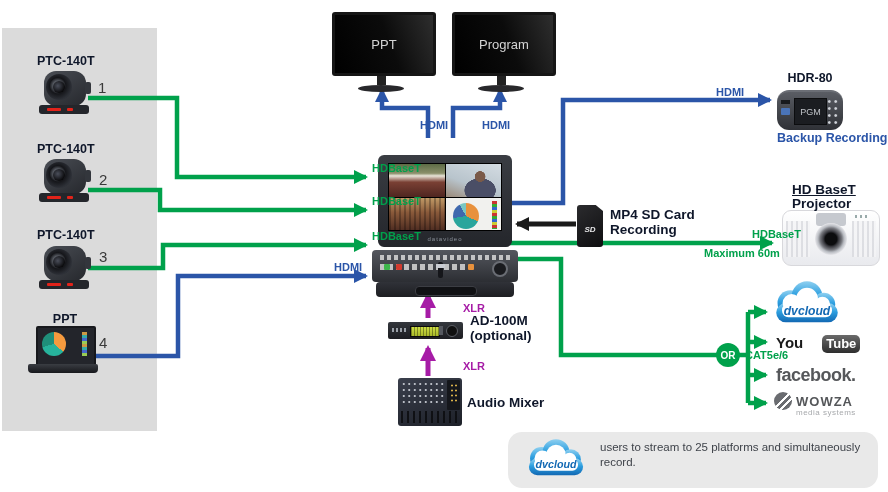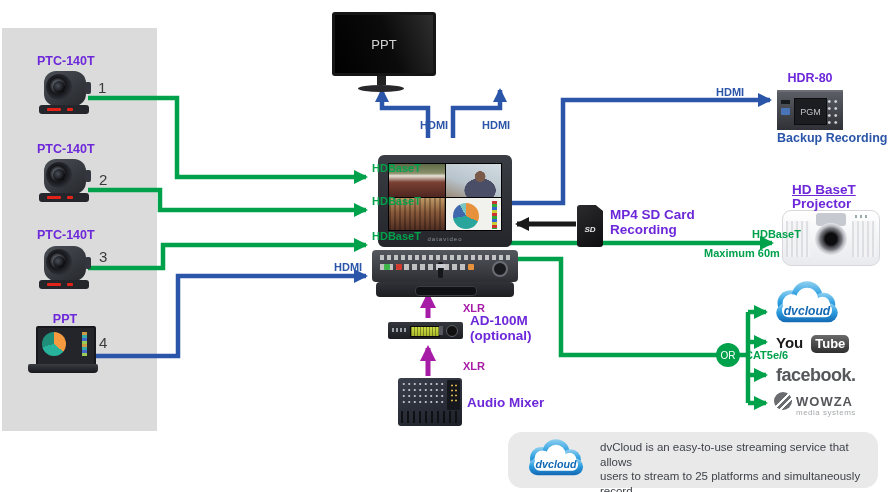--- a/index.html
+++ b/index.html
@@ -1,20 +1,20 @@
 <!DOCTYPE html>
 <html><head>
 <meta charset="utf-8">
 <style>
   html,body{margin:0;padding:0;background:#fff;}
   .canvas{position:relative;width:888px;height:492px;background:#fff;overflow:hidden;
           font-family:"Liberation Sans",sans-serif;}
   .abs{position:absolute;}
   
-  .lbl{font-weight:700;color:#6d28d9;font-size:12.5px;line-height:14px;white-space:nowrap;}
+  .lbl{font-weight:700;color:#0f172a;font-size:12.5px;line-height:14px;white-space:nowrap;}
   .cable{font-size:11px;font-weight:600;white-space:nowrap;margin-left:22px;}
   .g{color:#00A14B;padding-left:48px;} .b{color:#2B55A8;} .p{color:#A61CA6;}
   .num{font-size:15px;color:#3a3a3a;}
   
   .panel{left:2px;top:28px;width:155px;height:403px;background:#dbdbdb;}
   
   .camera{width:54px;height:48px;}
   .cam-body{position:absolute;left:7px;top:3px;width:42px;height:35px;background:linear-gradient(145deg,#4a4e55,#26282d);border-radius:12px;}
   .cam-lens{position:absolute;left:9px;top:6px;width:26px;height:26px;border-radius:50%;
             background:radial-gradient(circle at 45% 45%,#6a6f78 0 18%,#15161a 40%,#2e3138 70%,#1a1b1f 100%);}
@@ -61,21 +61,21 @@
            background:repeating-linear-gradient(90deg,#d8d8d8 0 4px,transparent 4px 7px);}
   .sw-row2{position:absolute;left:8px;top:14px;width:86px;height:6px;opacity:.9;
            background:repeating-linear-gradient(90deg,#cfcfcf 0 5px,transparent 5px 8px);}
   .sw-btn{position:absolute;width:6px;height:6px;border-radius:1px;}
   .sw-tbar{position:absolute;left:66px;top:12px;width:5px;height:16px;background:#15161a;border-radius:2px;}
   .sw-tbar::after{content:"";position:absolute;left:-2px;top:2px;width:9px;height:4px;background:#c9ccd2;border-radius:1px;}
   .sw-knob{position:absolute;right:10px;top:11px;width:12px;height:12px;border-radius:50%;background:#1a1b1f;border:2px solid #6a6d74;}
   .sw-case{left:376px;top:282px;width:138px;height:15px;background:linear-gradient(#303238,#1d1e22);border-radius:4px;}
   .sw-handle{position:absolute;left:39px;top:4px;width:60px;height:8px;background:#101114;border-radius:4px;border:1px solid #3c3e44;}
   
-  .rec{left:777px;top:90px;width:66px;height:38px;background:linear-gradient(#5a5d64,#2f3136);border-radius:0;border-top:2px solid #6b6e75;}
+  .rec{left:777px;top:90px;width:66px;height:38px;background:linear-gradient(#5a5d64,#2f3136);border-radius:12px;border-top:2px solid #6b6e75;}
   .rec-screen{position:absolute;left:17px;top:6px;width:31px;height:25px;background:#1b1d21;border:1px solid #0c0d0f;
               display:flex;align-items:center;justify-content:center;color:#c0c3c8;font-size:9px;}
   .rec-btns{position:absolute;right:4px;top:6px;width:13px;height:26px;
             background-image:radial-gradient(#cfd2d8 1.2px,transparent 1.4px);background-size:6.5px 7px;}
   .rec-slot{position:absolute;left:4px;top:8px;width:9px;height:4px;background:#181a1d;}
   .rec-slot2{position:absolute;left:4px;top:16px;width:9px;height:7px;background:#4a74b8;border-radius:1px;}
   
   .proj{left:782px;top:210px;width:96px;height:54px;background:linear-gradient(#ffffff,#e9eaee);border-radius:9px;border:1px solid #d8d8dc;}
   .proj-vent{position:absolute;top:10px;width:24px;height:36px;opacity:.8;
              background:repeating-linear-gradient(90deg,#d8d9de 0 2px,#f4f4f6 2px 5px);}
@@ -102,30 +102,30 @@
   .mix-knobs{position:absolute;left:3px;top:3px;width:44px;height:26px;
              background-image:radial-gradient(#b8bcc4 1px,transparent 1.2px);background-size:5.5px 6px;}
   .mix-right{position:absolute;right:2px;top:2px;width:13px;height:30px;background:#15171c;border-radius:1px;}
   .mix-rdots{position:absolute;right:4px;top:5px;width:8px;height:20px;
              background-image:radial-gradient(#d8b04a 0.8px,transparent 1px);background-size:4px 5px;}
   .mix-faders{position:absolute;left:3px;bottom:3px;width:56px;height:12px;opacity:.9;
              background:repeating-linear-gradient(90deg,#0c0d10 0 2px,transparent 2px 6px);}
   
   .yt-you{font-weight:700;font-size:15px;color:#1a1a1a;}
   .yt-tube{font-weight:700;font-size:13px;color:#fff;background:linear-gradient(#6a6a6a,#2e2e2e);
-           border-radius:5px;padding:1px 4px 2px 4px;margin-left:8px;}
+           border-radius:5px;padding:1px 4px 2px 4px;margin-left:19px;}
   .fb{font-weight:700;font-size:18px;color:#55575a;letter-spacing:-0.5px;}
   .wz-row{display:flex;align-items:center;gap:4px;}
   .wz-icon{width:18px;height:18px;border-radius:50%;background:
            linear-gradient(135deg,transparent 0 42%,#fff 42% 50%,transparent 50% 62%,#fff 62% 70%,transparent 70%),#6a6c70;}
   .wz-name{font-weight:700;font-size:13px;color:#55575a;letter-spacing:1px;}
   .wz-sub{font-size:8px;color:#a8aaad;margin-left:22px;margin-top:-2px;letter-spacing:.5px;}
   
   .or-badge{left:716px;top:343px;width:24px;height:24px;border-radius:50%;background:#00A14B;
-            display:flex;align-items:center;justify-content:center;color:#fff;font-weight:400;font-size:10px;}
+            display:flex;align-items:center;justify-content:center;color:#fff;font-weight:700;font-size:10px;}
   
   .infobox{left:508px;top:432px;width:370px;height:56px;background:#e9e9e9;border-radius:14px;}
   .info-text{position:absolute;left:92px;top:8px;font-size:11.5px;line-height:14.5px;color:#3f434a;}
   svg.conn{left:0;top:0;}
   .dev{z-index:2;} .txt{z-index:3;} .line{z-index:1;}
 </style>
 </head>
 <body>
 
 <div class="canvas">
@@ -212,20 +212,25 @@
     <div class="lap-screen">
       <div class="lap-pie"></div>
       <div class="lap-bar"></div>
     </div>
     <div class="lap-base"></div>
   </div>
   <div class="abs txt num" style="left:99px;top:334px;">4</div>
 
   <div class="abs dev monitor" style="left:332px;top:12px;">
     <div class="mon-screen">PPT</div>
+    <div class="mon-neck"></div>
+    <div class="mon-base"></div>
+  </div>
+  <div class="abs dev monitor" style="left:452px;top:12px;">
+    <div class="mon-screen">Program</div>
     <div class="mon-neck"></div>
     <div class="mon-base"></div>
   </div>
   <div class="abs txt cable b" style="left:398px;top:119px;">HDMI</div>
   <div class="abs txt cable b" style="left:460px;top:119px;">HDMI</div>
 
   <div class="abs dev sw-lid"></div>
   <div class="abs dev sw-screen">
     <div class="q q1"></div>
     <div class="q q2"></div>
@@ -361,19 +366,18 @@
         <g fill="#fff">
           <circle cx="36" cy="36" r="14"></circle>
             <circle cx="60" cy="29" r="17"></circle>
             <circle cx="84" cy="38" r="12"></circle>
           <rect x="21" y="37" width="78" height="21" rx="10"></rect>
         </g>
         <text x="60" y="54" text-anchor="middle" font-size="19" font-style="italic" font-weight="bold" fill="#1268b3">dvcloud</text>
       </svg>
     </div>
     <div class="info-text">
-      <div>dvCloud is an easy-to-use streaming service that allows</div>
       <div>users to stream to 25 platforms and simultaneously record.</div>
 
     </div>
   </div>
 
 </div>
 
 </body></html>

